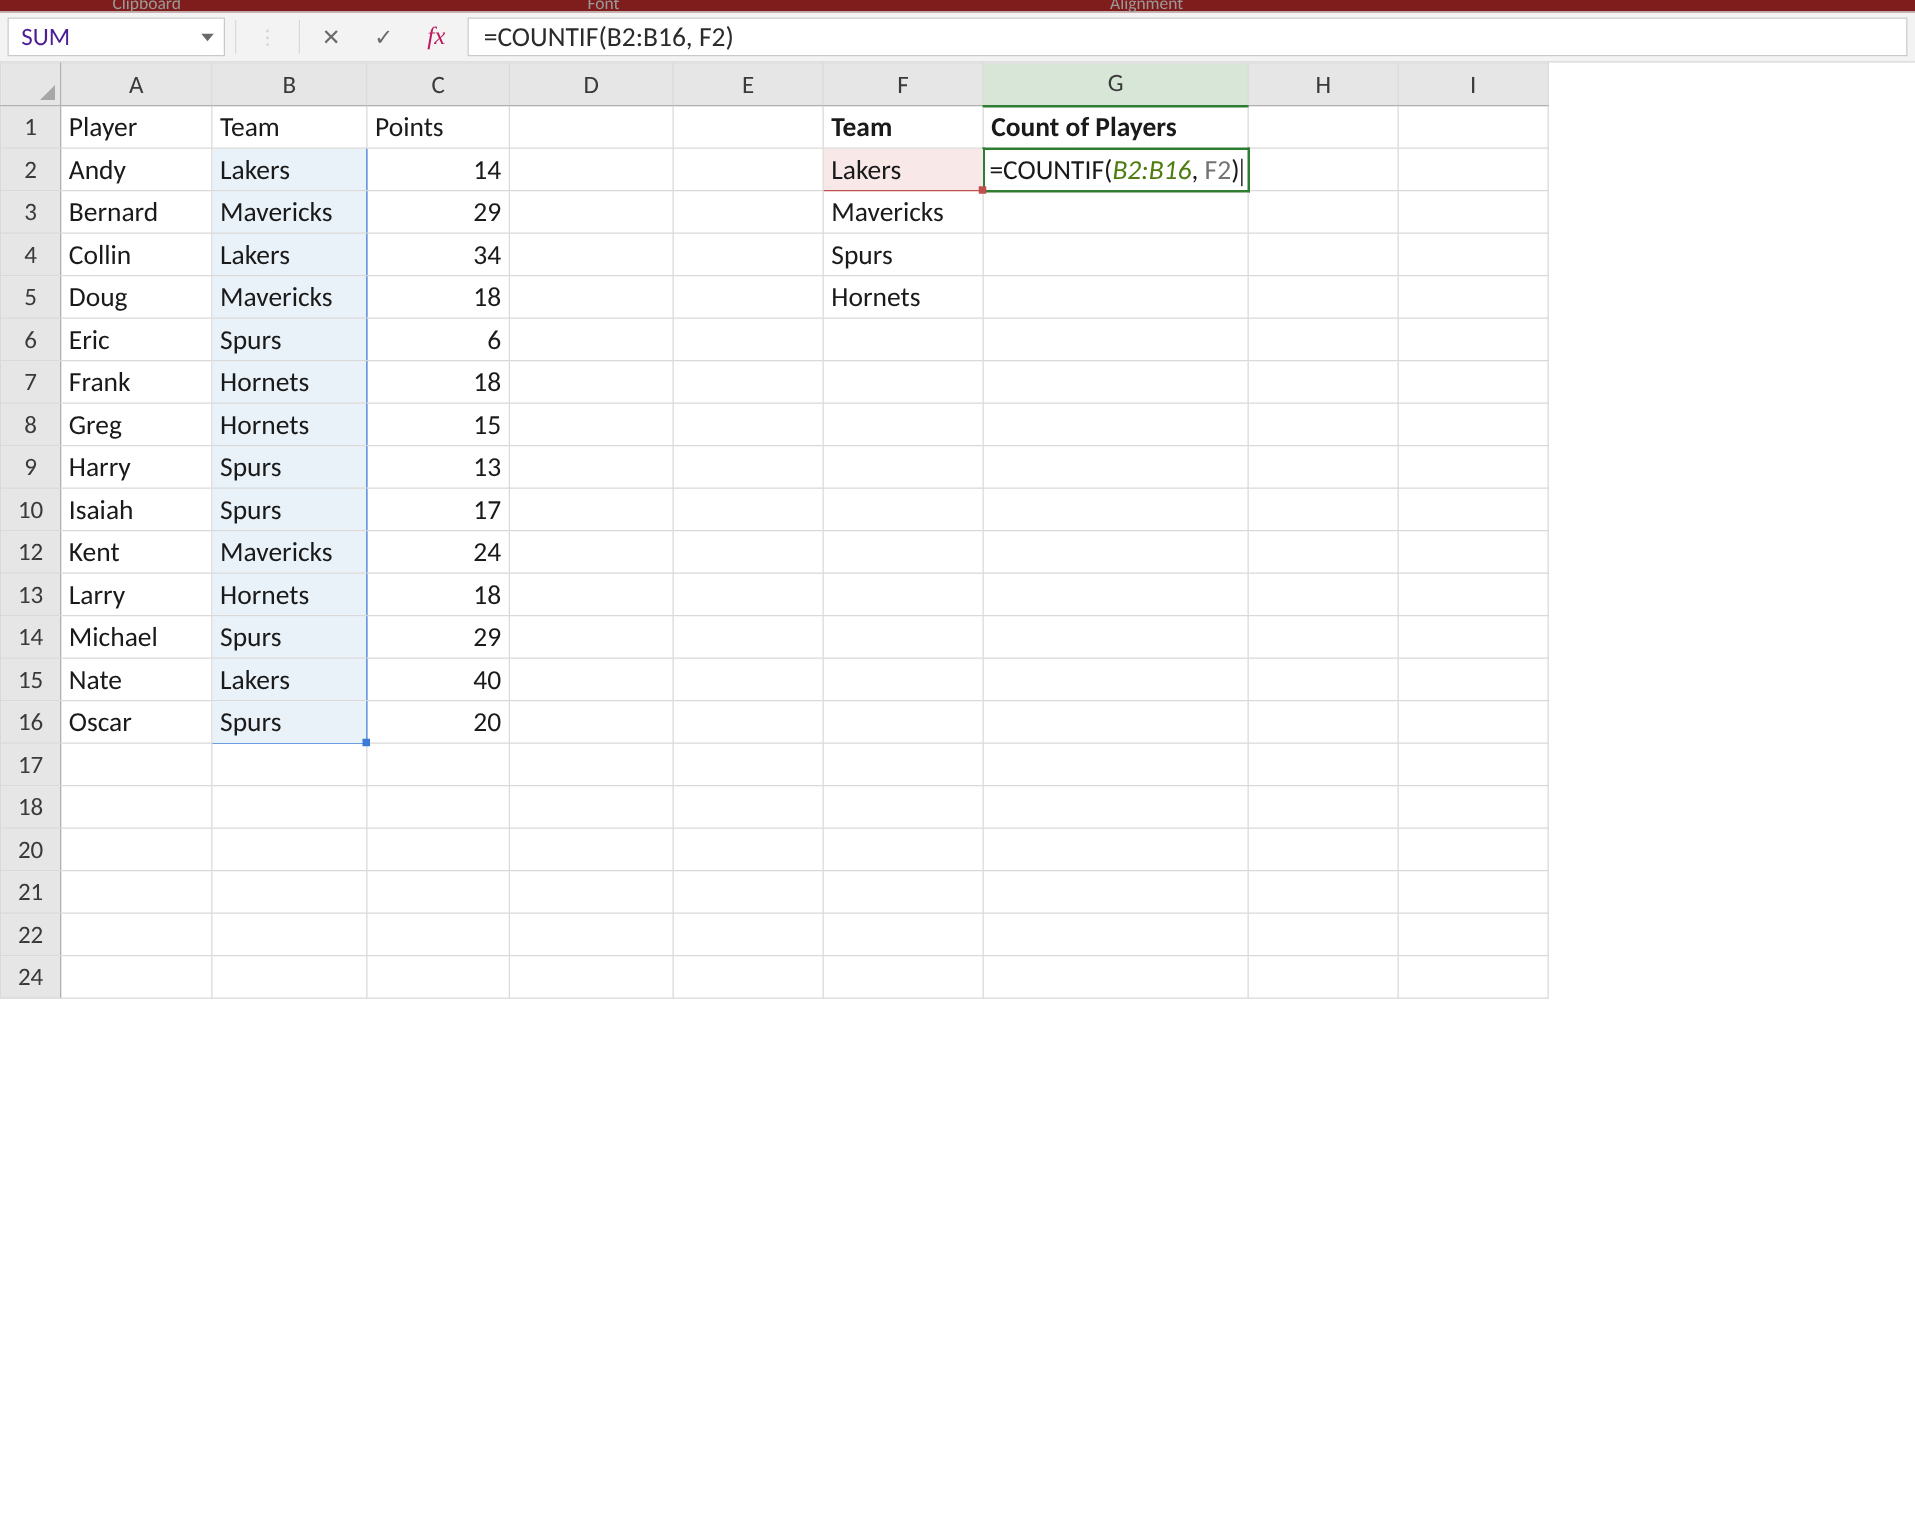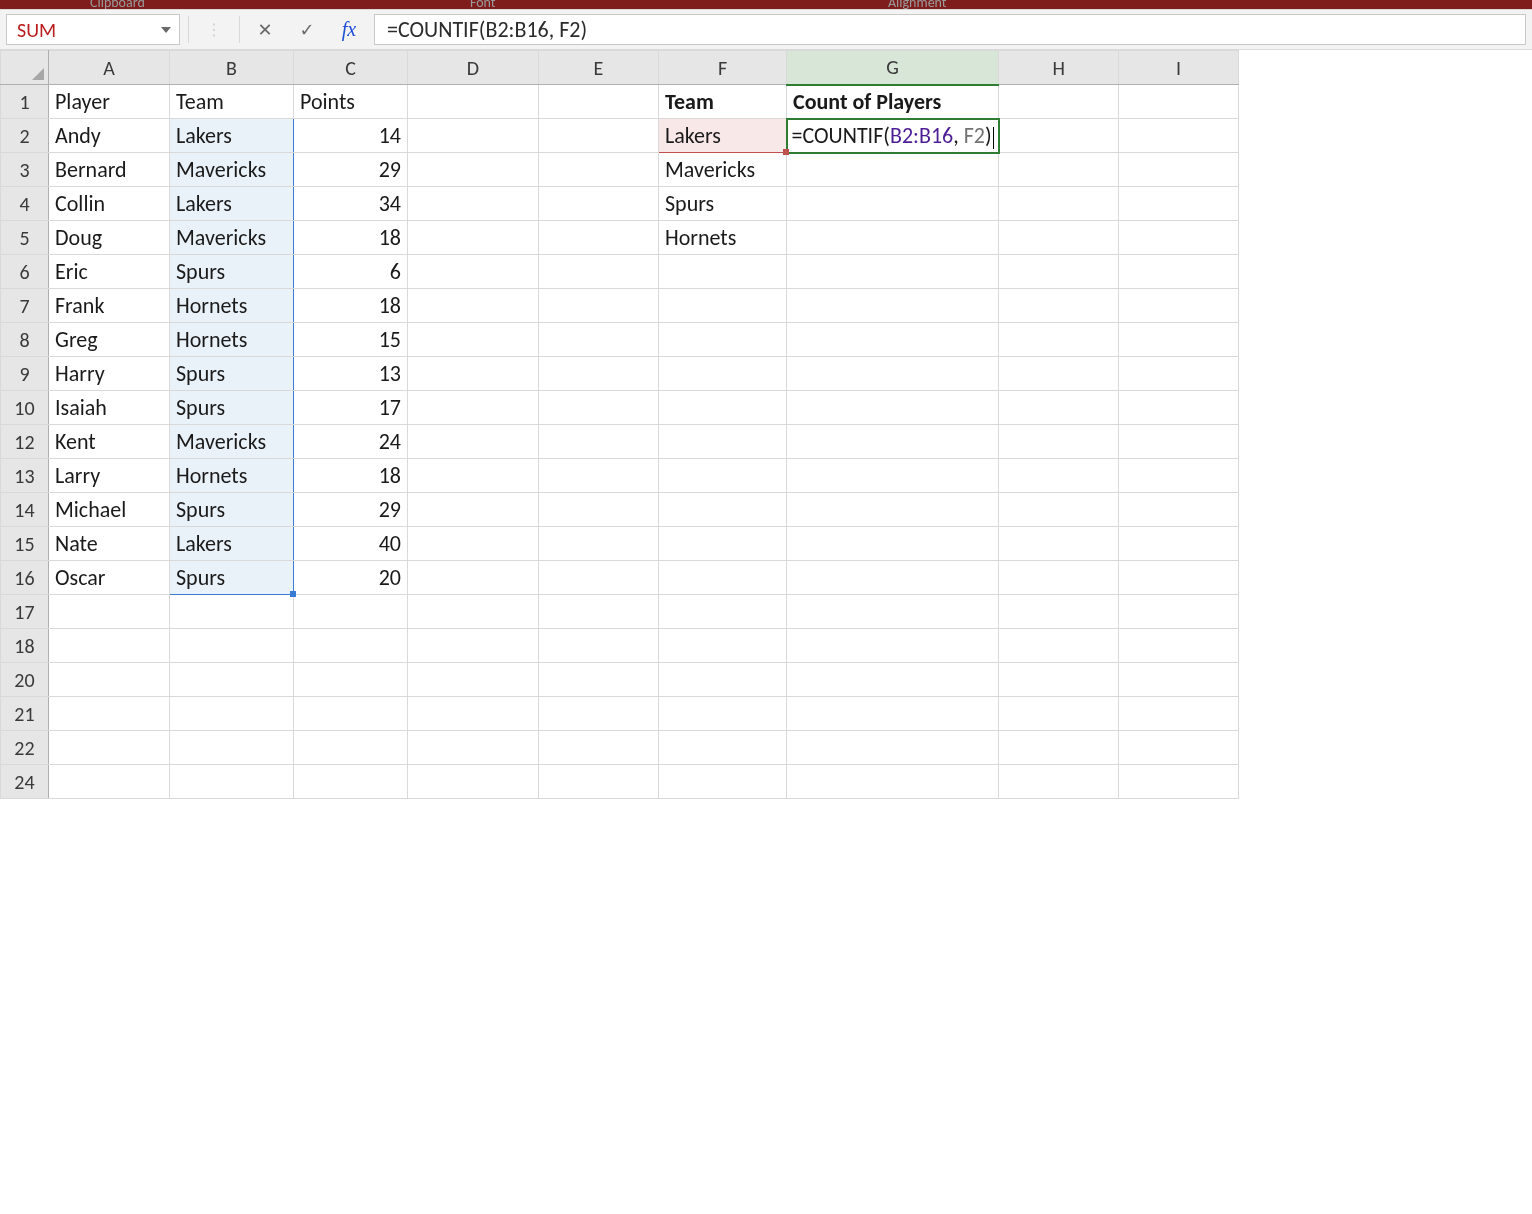--- a/index.html
+++ b/index.html
@@ -35,21 +35,21 @@
     }
     .name-box {
       width: 174px;
       background: #ffffff;
       border: 1px solid #c9c9c9;
       display: flex;
       align-items: center;
       justify-content: space-between;
       padding: 0 8px 0 10px;
       font-size: 20px;
-      color: #b91c1c;
+      color: #4c1d95;
     }
     .name-box .caret {
       width: 0; height: 0;
       border-left: 5px solid transparent;
       border-right: 5px solid transparent;
       border-top: 6px solid #6a6a6a;
     }
     .fb-divider {
       width: 1px;
       background: #d9d9d9;
@@ -61,21 +61,21 @@
       align-items: center;
       justify-content: center;
       color: #6a6a6a;
       font-size: 18px;
     }
     .btn-icon.sep { color: #cfcfcf; font-size: 16px; }
     .btn-icon.fx {
       font-style: italic;
       font-family: "Times New Roman", serif;
       font-size: 20px;
-      color: #1d4ed8;
+      color: #be185d;
     }
     .formula-input {
       flex: 1;
       background: #ffffff;
       border: 1px solid #c9c9c9;
       display: flex;
       align-items: center;
       padding: 0 12px;
       font-size: 22px;
       color: #2b2b2b;
@@ -168,21 +168,21 @@
       position: relative;
       white-space: nowrap;
     }
     .grid td.edit-cell .cursor {
       display:inline-block;
       width:1px; height:22px;
       background:#000;
       vertical-align: middle;
       margin-left:1px;
     }
-    .grid td.edit-cell .tok-range { color:#4c1d95; }
+    .grid td.edit-cell .tok-range { color:#4d7c0f;font-style:italic; }
     .grid td.edit-cell .tok-ref { color:#737373; }
 
     
     .cw-origin { width: 48px; }
     .cw-A { width: 121px; }
     .cw-B { width: 124px; }
     .cw-C { width: 114px; }
     .cw-D { width: 131px; }
     .cw-E { width: 120px; }
     .cw-F { width: 128px; }

